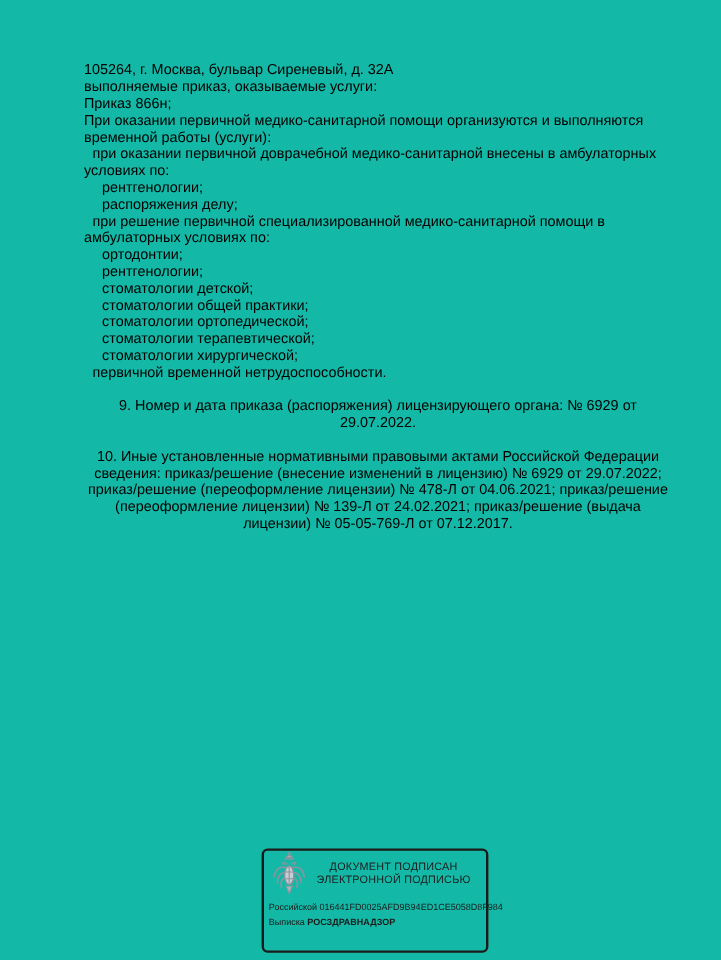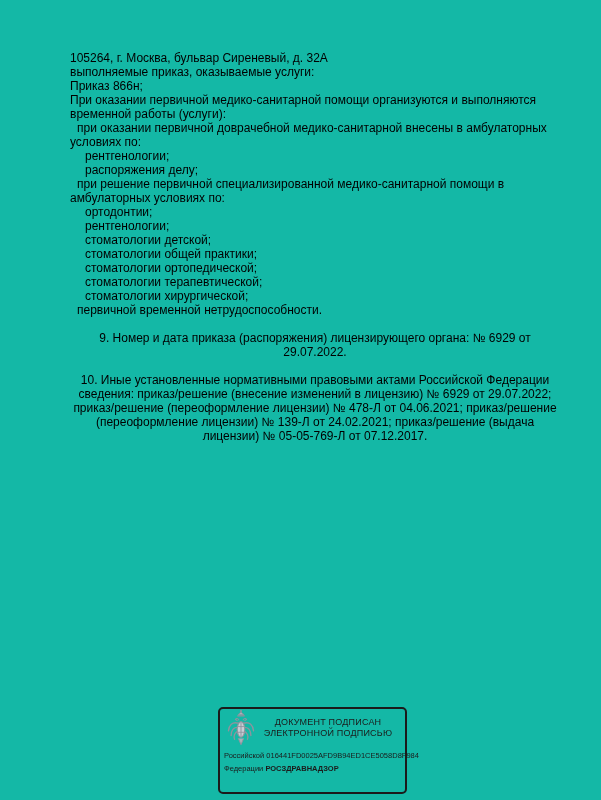--- a/index.html
+++ b/index.html
@@ -117,17 +117,17 @@
           <path d="M12.2 31 L15 37.5 L17.8 31" fill="#aab0b8" stroke-width="1"></path>
         </g>
       </svg>
       <div class="stamp-title">
         <div>ДОКУМЕНТ ПОДПИСАН</div>
         <div>ЭЛЕКТРОННОЙ ПОДПИСЬЮ</div>
       </div>
     </div>
     <div class="stamp-lines">
       <div><span>Российской</span> <span>016441FD0025AFD9B94ED1CE5058D8F984</span></div>
-      <div><span>Федерации</span> <span class="bold">РОСЗДРАВНАДЗОР</span></div>
+      <div><span>Выписка</span> <span class="bold">РОСЗДРАВНАДЗОР</span></div>
     </div>
   </div>
 
 </div>
 
 </body></html>

